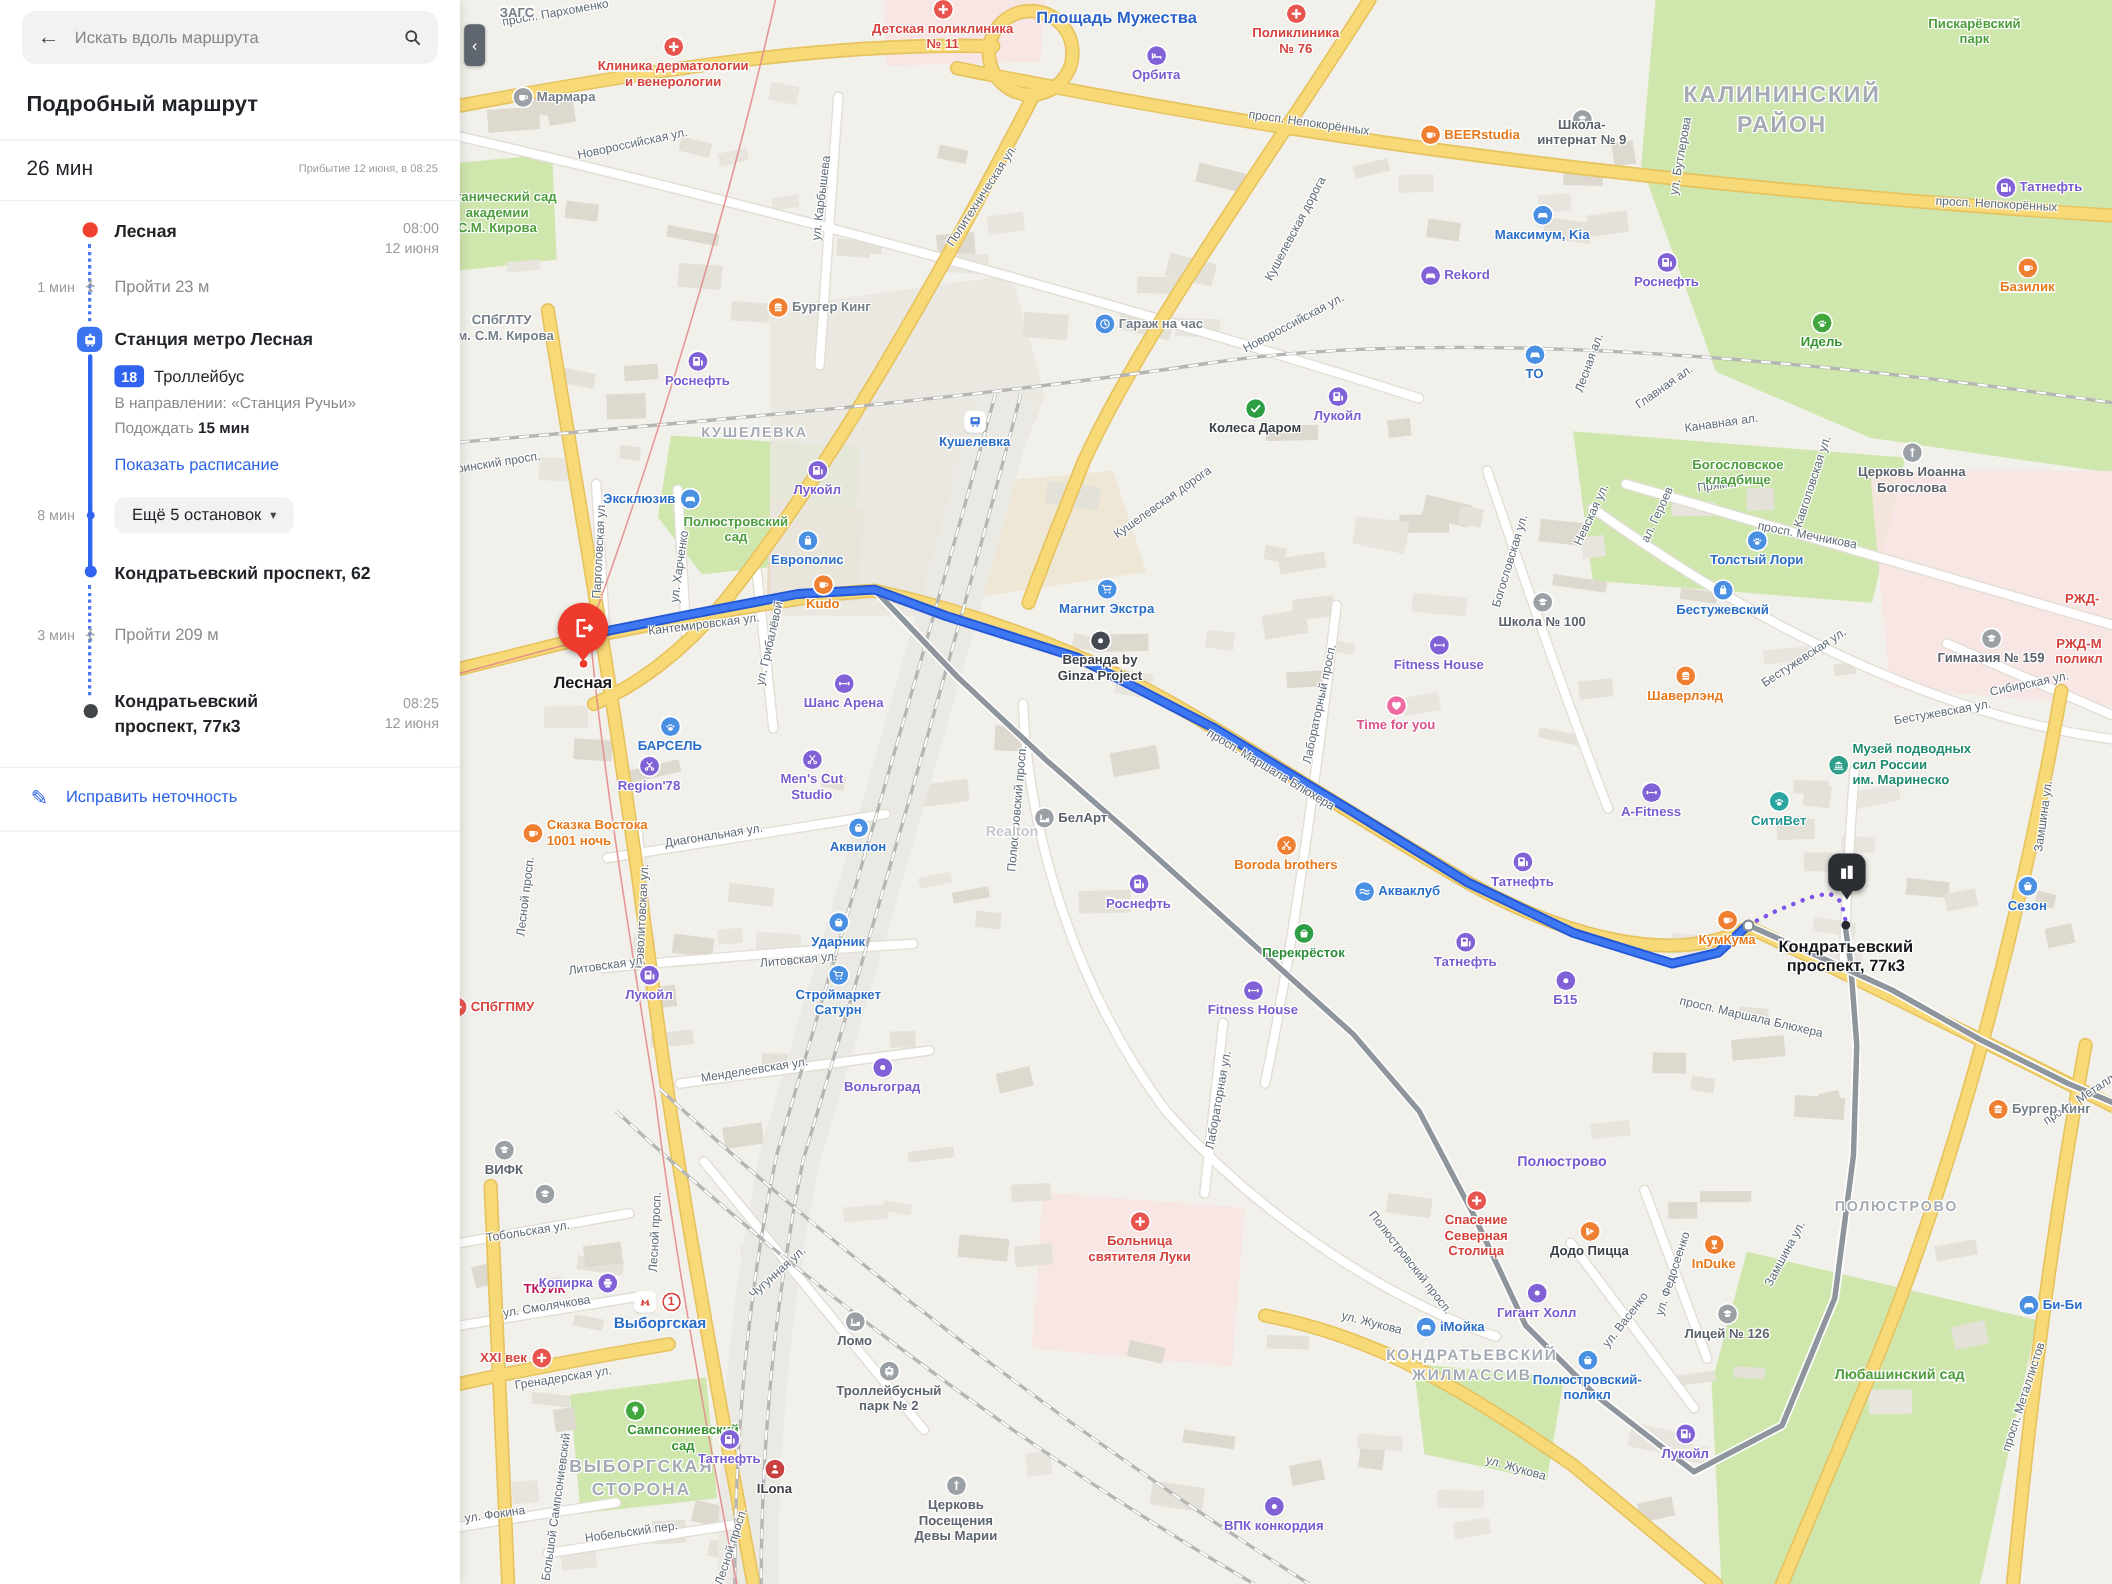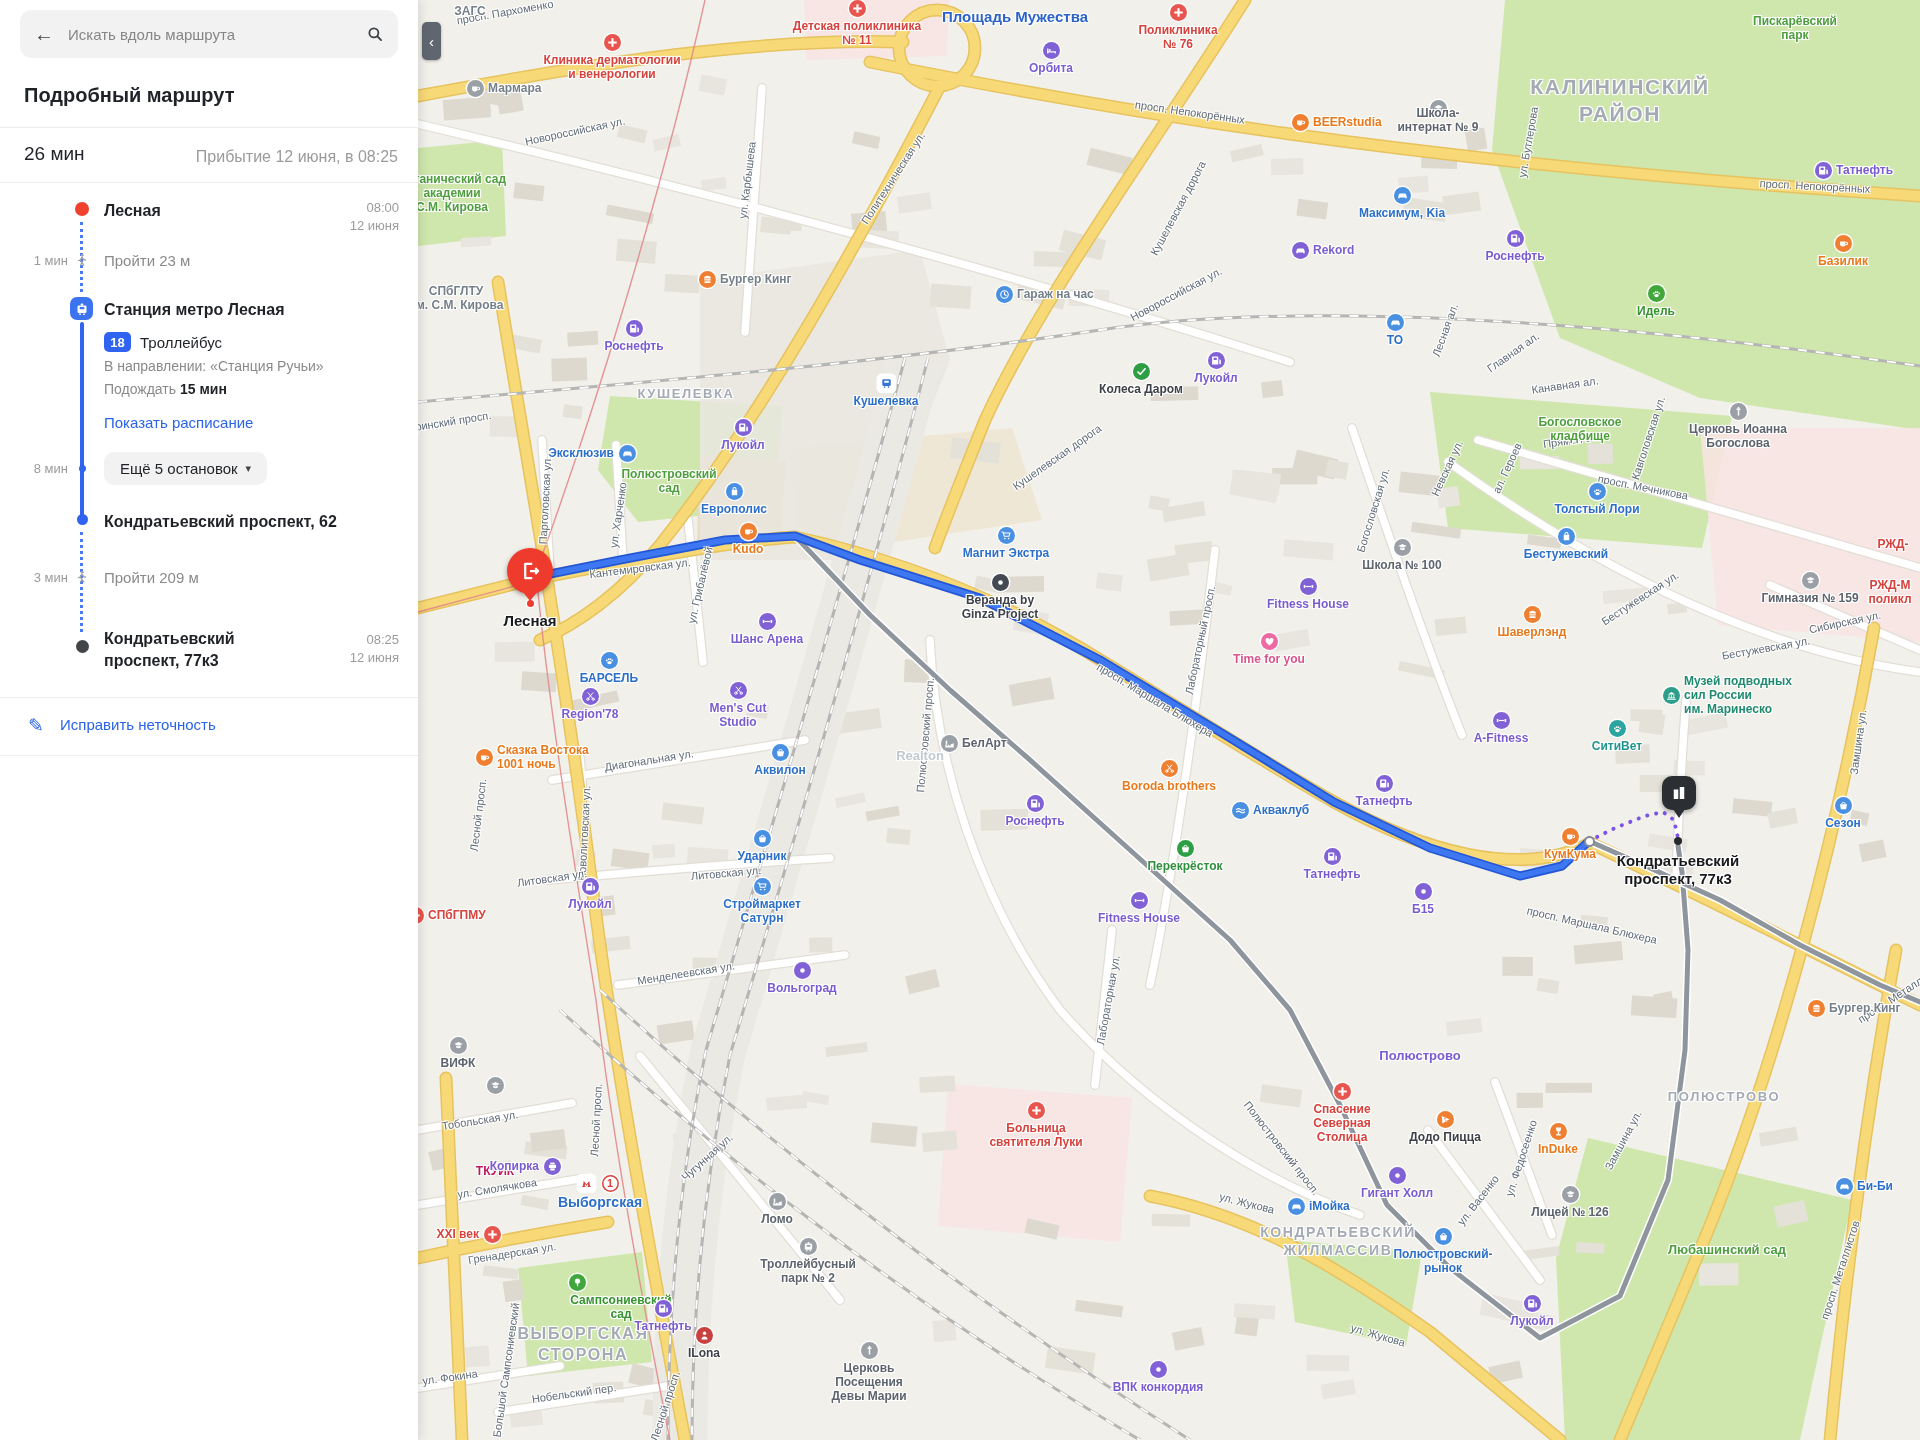--- a/index.html
+++ b/index.html
@@ -54,21 +54,21 @@
   #searchbox{left:20px;top:10px;width:378px;height:48px;background:#f2f2f2;border-radius:12px;
              display:flex;align-items:center;box-sizing:border-box;padding:0 14px;gap:12px}
   #searchbox .back{font-size:20px;color:#3d4248;cursor:pointer;line-height:1}
   #searchbox input{border:0;background:transparent;outline:none;flex:1;font-size:15px;
              font-family:"Liberation Sans",sans-serif;color:#333}
   #searchbox input::placeholder{color:#868686}
   #searchbox .mag{width:18px;height:18px;color:#3d4248;cursor:pointer}
   .sb-title{left:24px;top:84px;font-size:20px;font-weight:bold}
   .divider{position:absolute;left:0;width:418px;height:1px;background:#ededed}
   .sum-dur{left:24px;top:143px;font-size:19px;font-weight:normal}
-  .sum-arr{right:20px;top:148px;font-size:16px;color:#9b9b9b}
+  .sum-arr{right:20px;top:148px;font-size:10px;color:#9b9b9b}
   .t-time{position:absolute;right:19px;font-size:13px;color:#9b9b9b;text-align:right;line-height:1.4}
   .t-dur{position:absolute;right:350px;font-size:13px;color:#9b9b9b;white-space:nowrap}
   .t-name{position:absolute;left:104px;font-size:16px;font-weight:bold;line-height:1.35}
   .t-gray{position:absolute;left:104px;font-size:15px;color:#8a8a8a}
   .t-sub{position:absolute;left:104px;font-size:14px;color:#8a8a8a}
   .dot-red{position:absolute;left:75px;width:14px;height:14px;border-radius:50%;background:#f0402e}
   .dot-blue{position:absolute;left:77px;width:11px;height:11px;border-radius:50%;background:#2f63f0}
   .dot-mini{position:absolute;left:79px;width:7px;height:7px;border-radius:50%;background:#2f63f0}
   .dot-dark{position:absolute;left:76px;width:13px;height:13px;border-radius:50%;background:#434649}
   .conn-dotted{position:absolute;left:80px;width:0;border-left:3px dotted #4b79f2}
@@ -1015,21 +1015,21 @@
           <use href="#i-school"></use>
         </svg>
       </div>
       <div class="pl halo ctr" style="color: rgb(93, 100, 109); left: 1570px; top: 1205px;">Лицей № 126</div>
       <div class="pi" style="background: rgb(74, 144, 226); left: 1434.5px; top: 1227.5px;">
         <svg>
           <use href="#i-basket"></use>
         </svg>
       </div>
       <div class="pl halo ctr" style="color: rgb(43, 111, 201); left: 1443px; top: 1247px;">Полюстровский-
-рынок</div>
+поликл</div>
       <div class="pl halo ctr" style="color: rgb(78, 158, 61); font-size: 13px; left: 1727px; top: 1242px;">Любашинский сад</div>
       <div class="pi" style="background: rgb(128, 97, 214); left: 1523.5px; top: 1294.5px;">
         <svg>
           <use href="#i-pump"></use>
         </svg>
       </div>
       <div class="pl halo ctr" style="color: rgb(122, 92, 208); left: 1532px; top: 1314px;">Лукойл</div>
       <div class="pi" style="background: rgb(74, 144, 226); left: 1835.5px; top: 1177.5px;">
         <svg>
           <use href="#i-car"></use>

